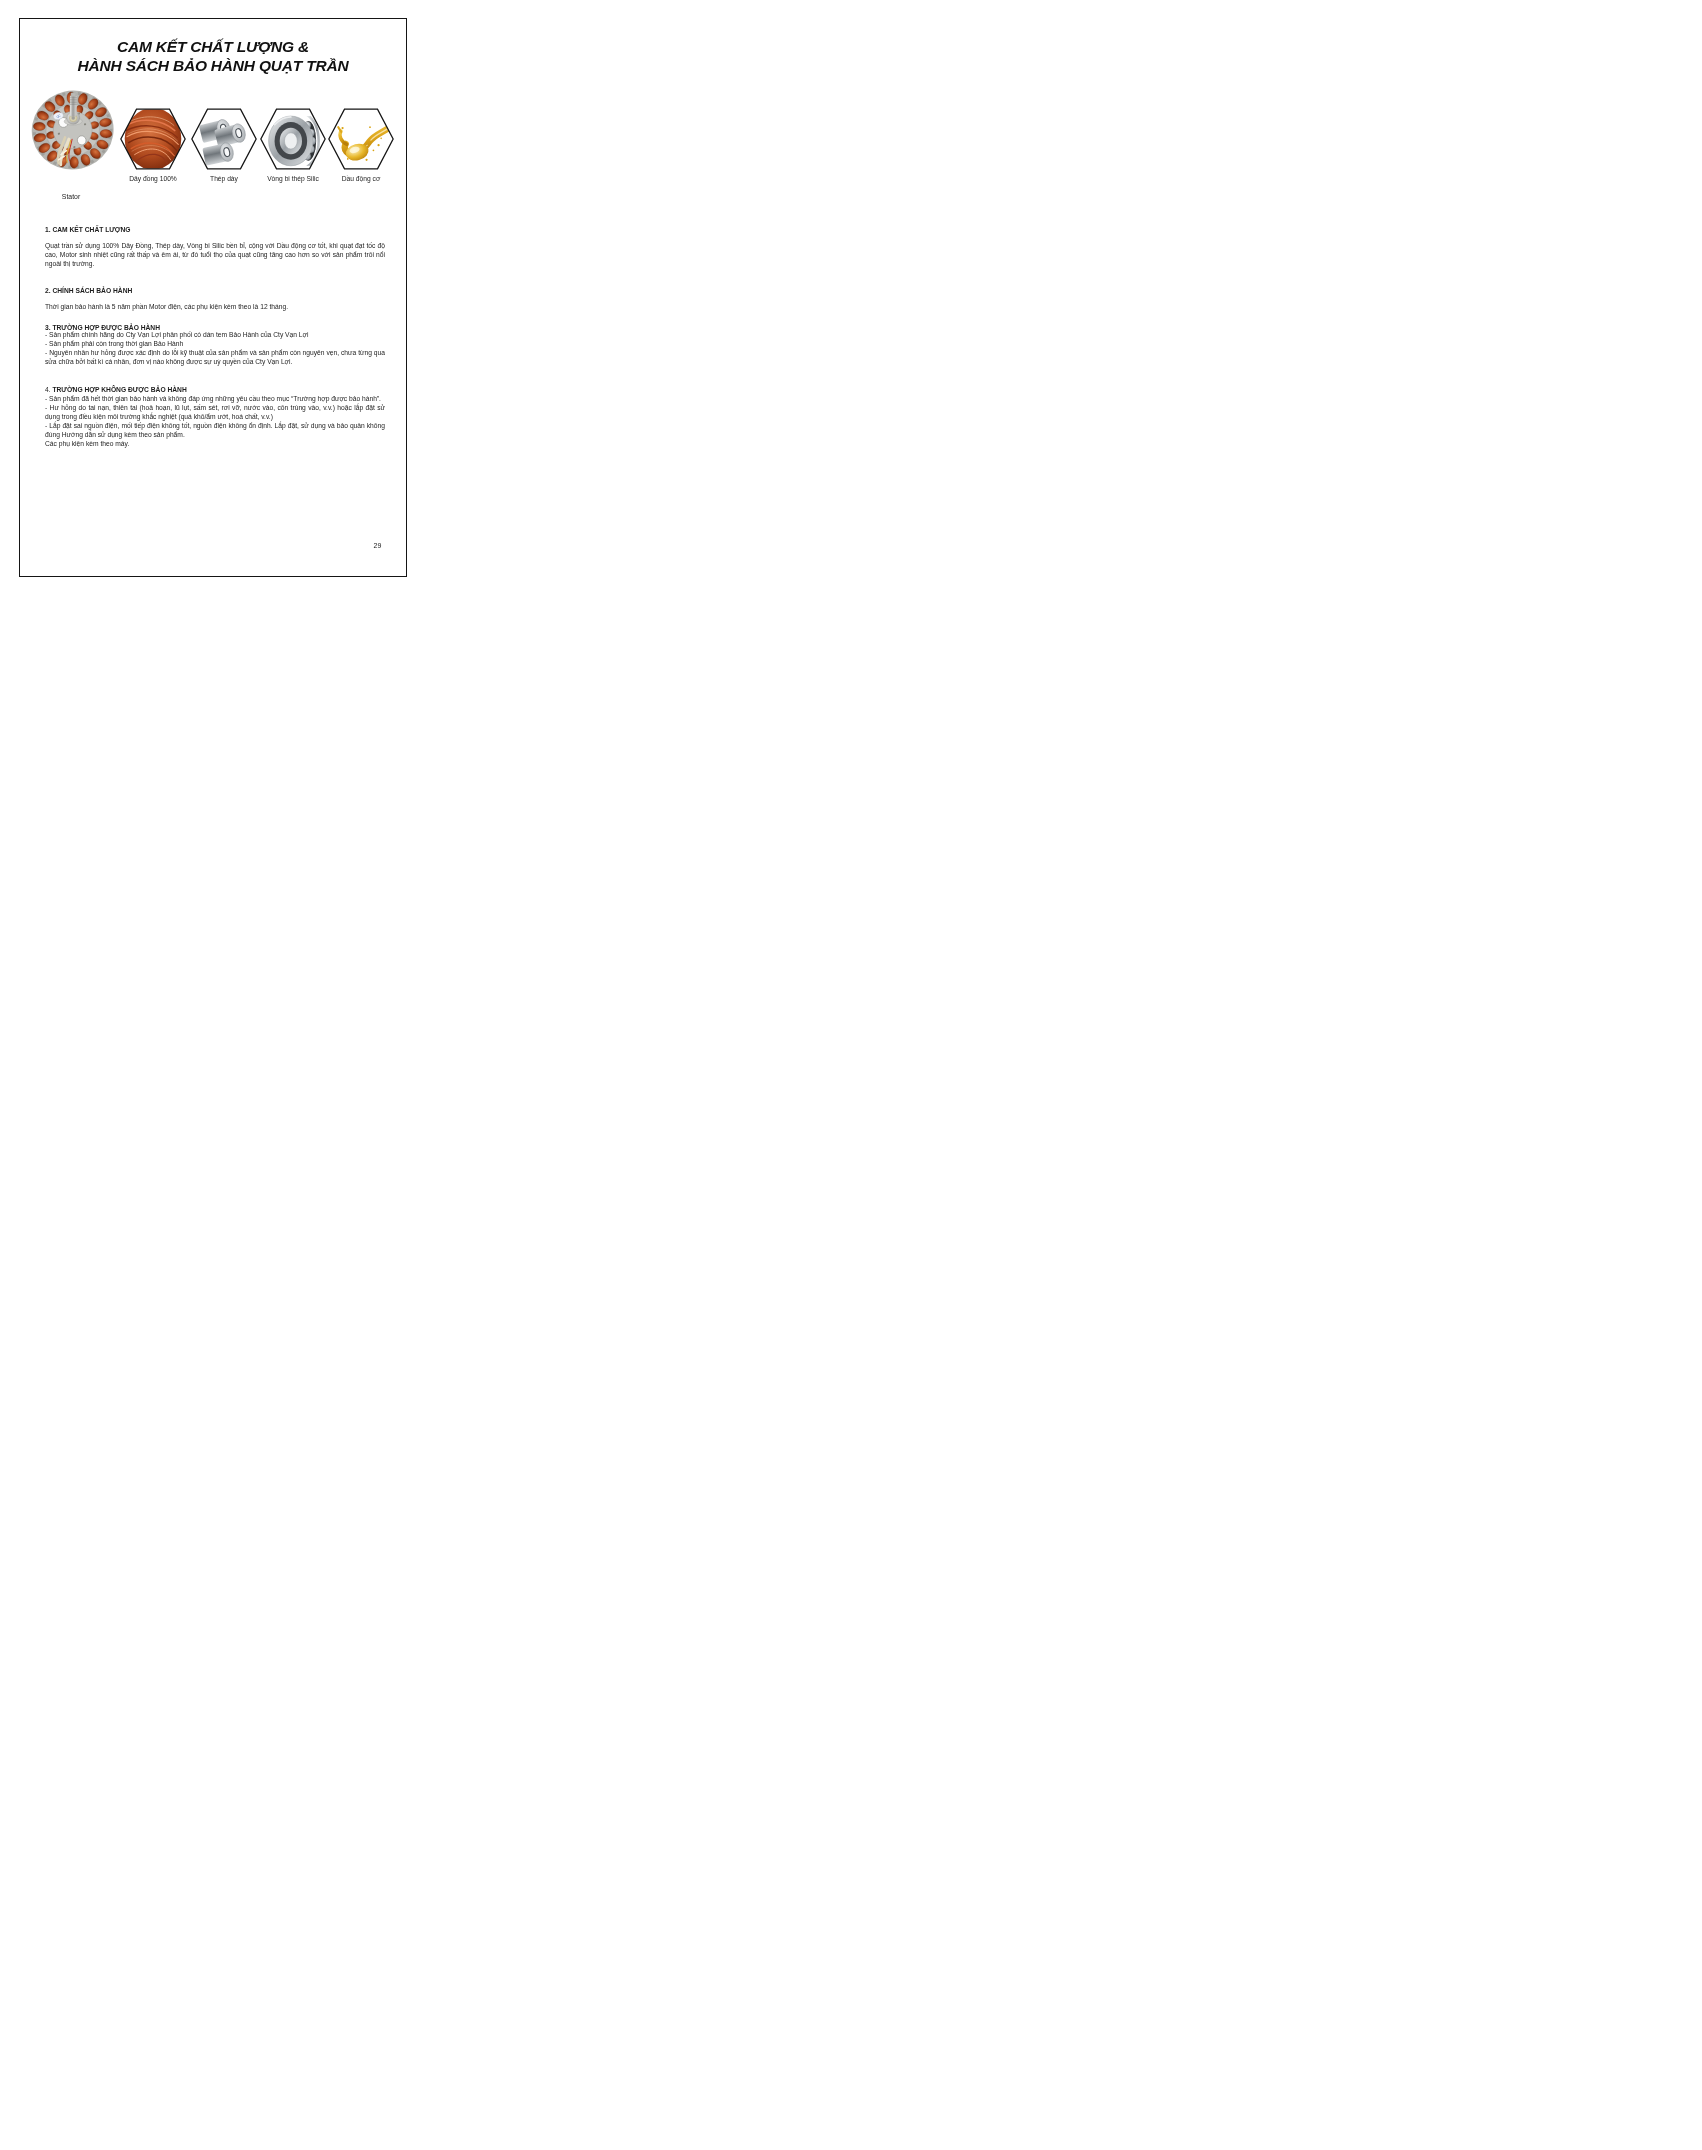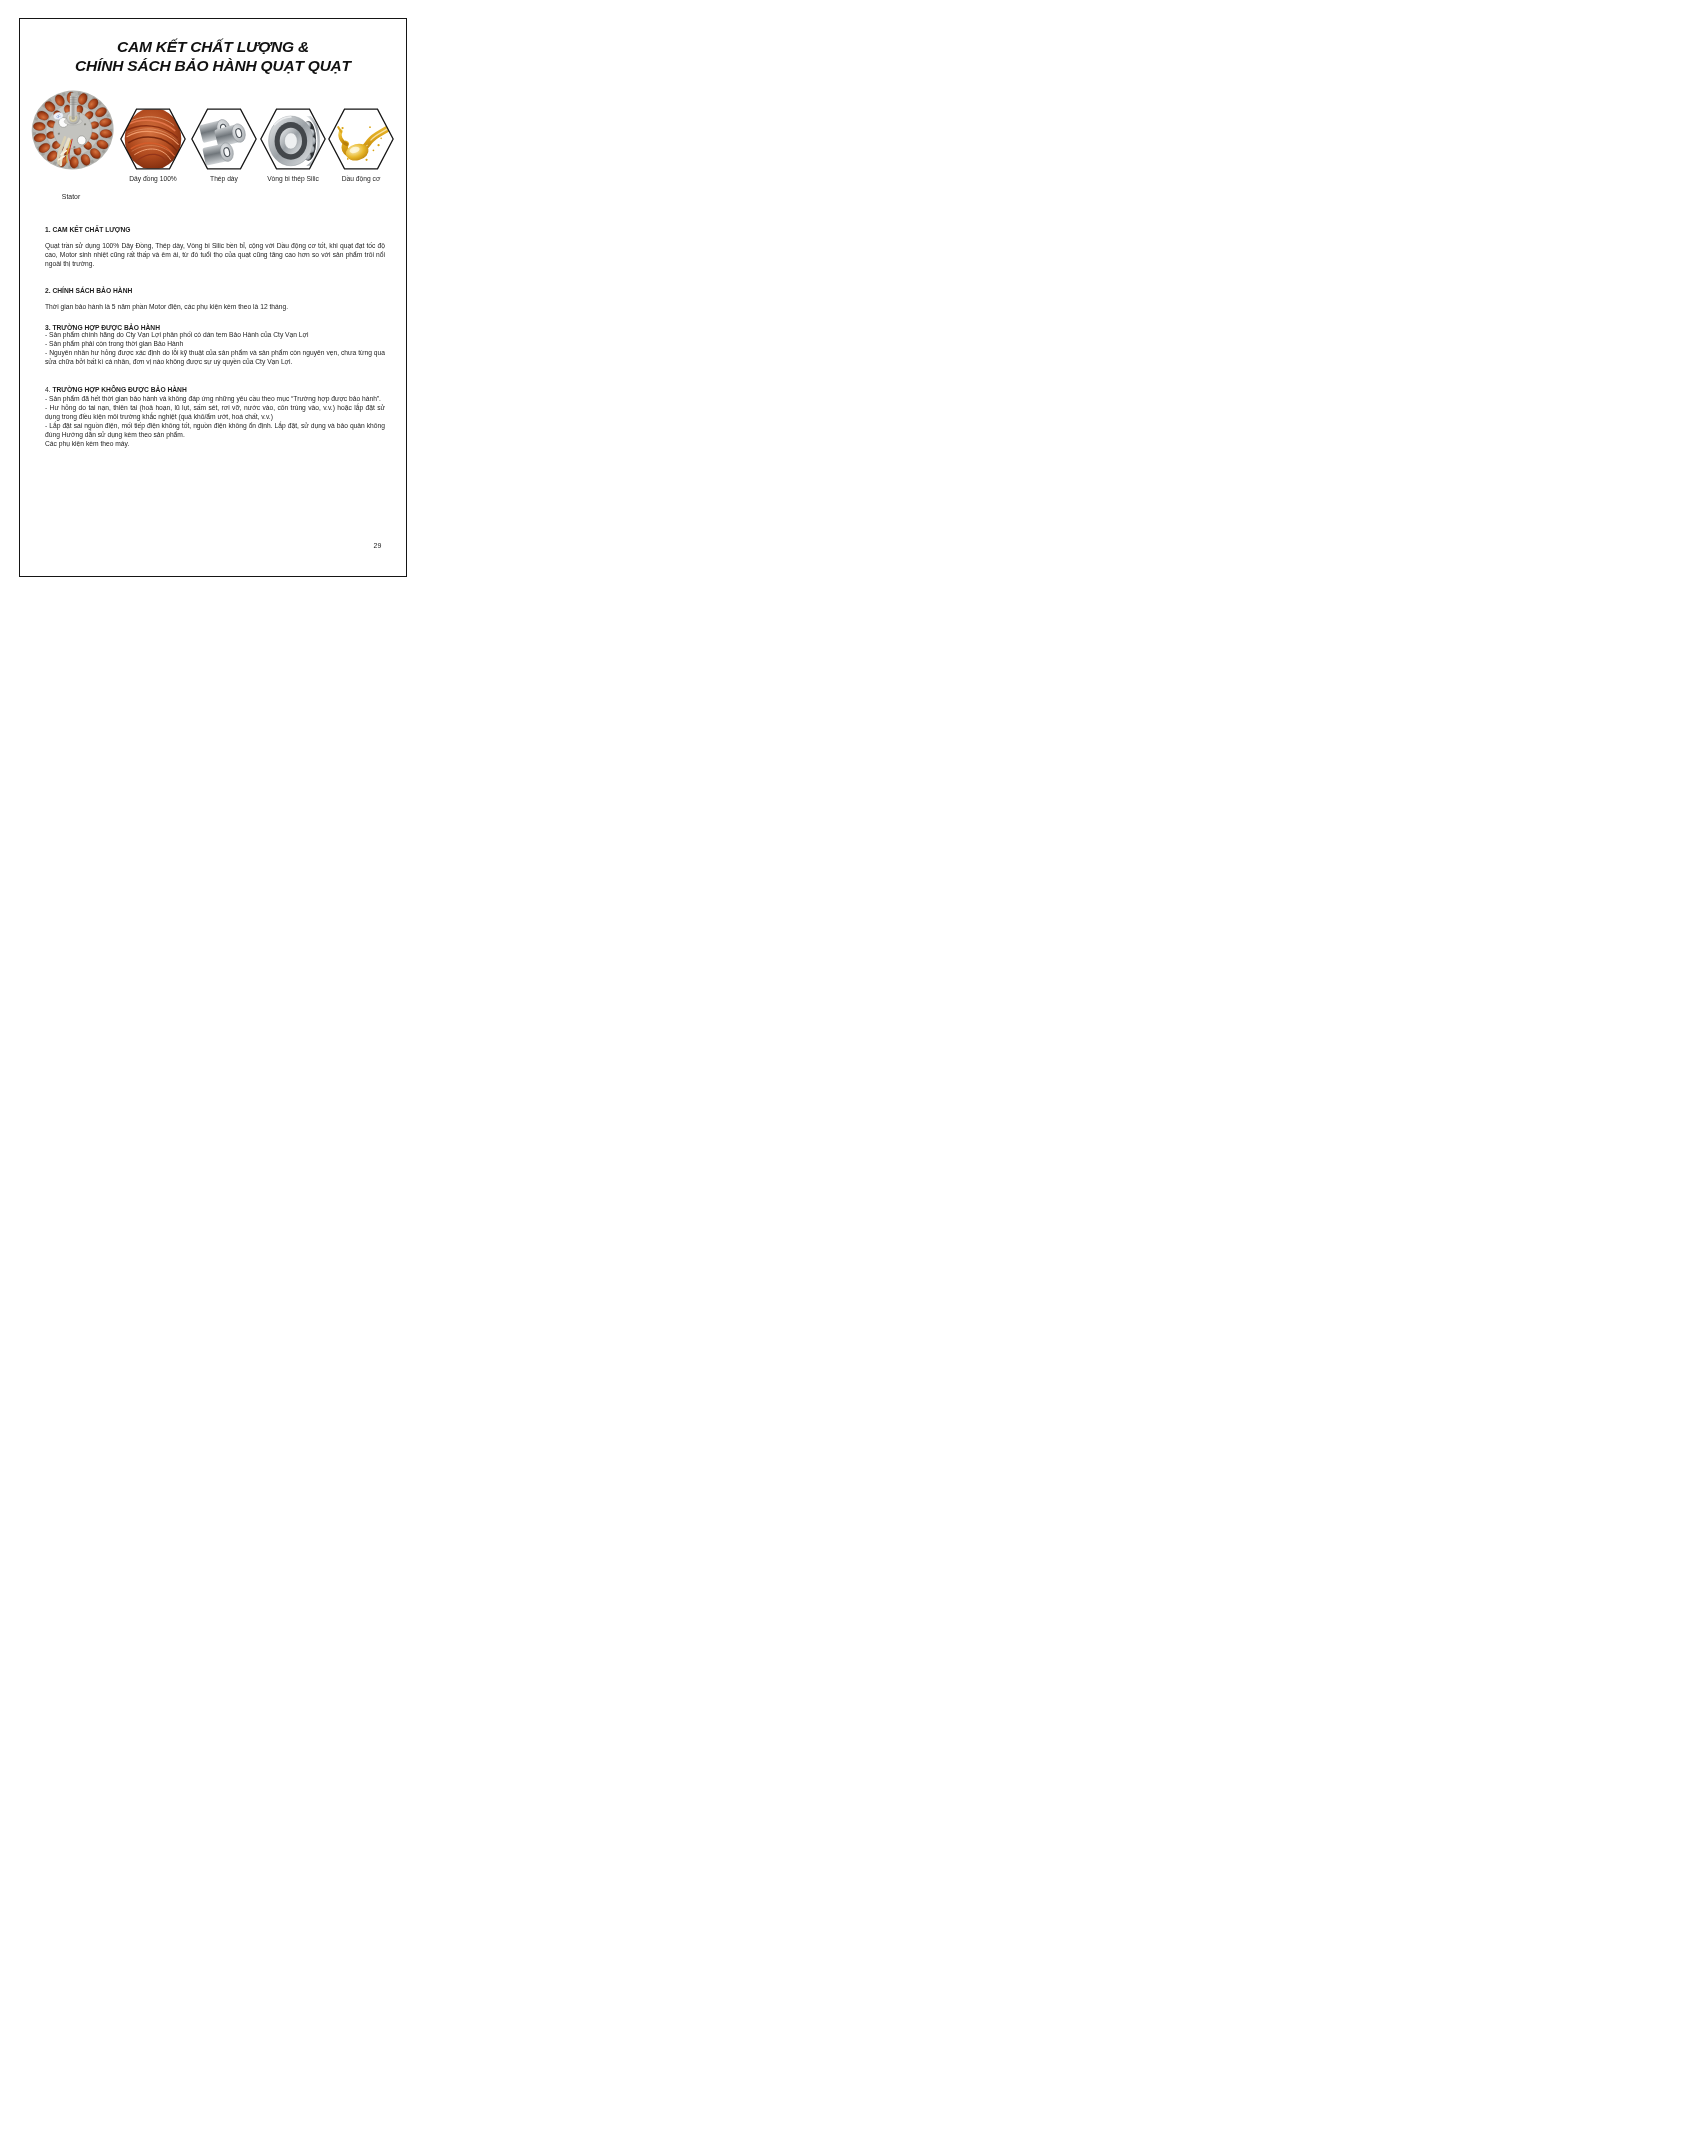--- a/index.html
+++ b/index.html
@@ -50,21 +50,21 @@
   }
 </style>
 </head>
 <body>
 
 <div class="page">
   <div class="frame"></div>
 
   <div class="title">
     <div>CAM KẾT CHẤT LƯỢNG &amp;</div>
-    <div>CHÍNH SÁCH BẢO HÀNH QUẠT QUẠT</div>
+    <div>HÀNH SÁCH BẢO HÀNH QUẠT TRẦN</div>
   </div>
 
   <div class="stator">
     <svg viewBox="0 0 220 200">
       <defs>
         <radialGradient id="coilG" cx="40%" cy="35%" r="75%">
           <stop offset="0%" stop-color="#d4713c"></stop>
             <stop offset="55%" stop-color="#a8431a"></stop>
             <stop offset="100%" stop-color="#6b2409"></stop>
         </radialGradient>

